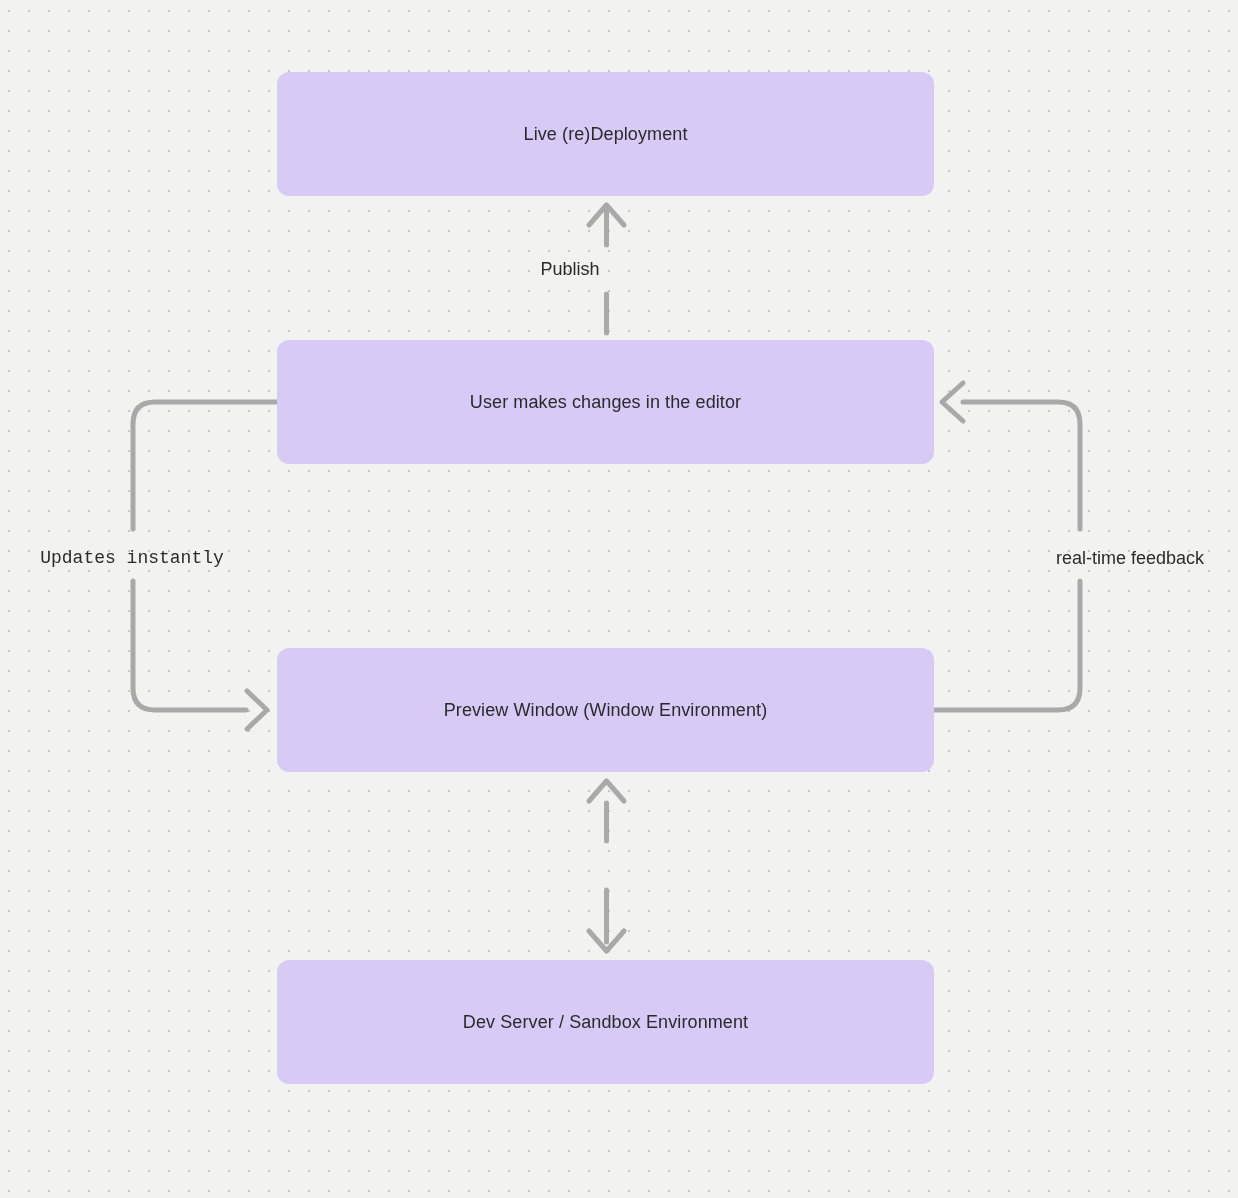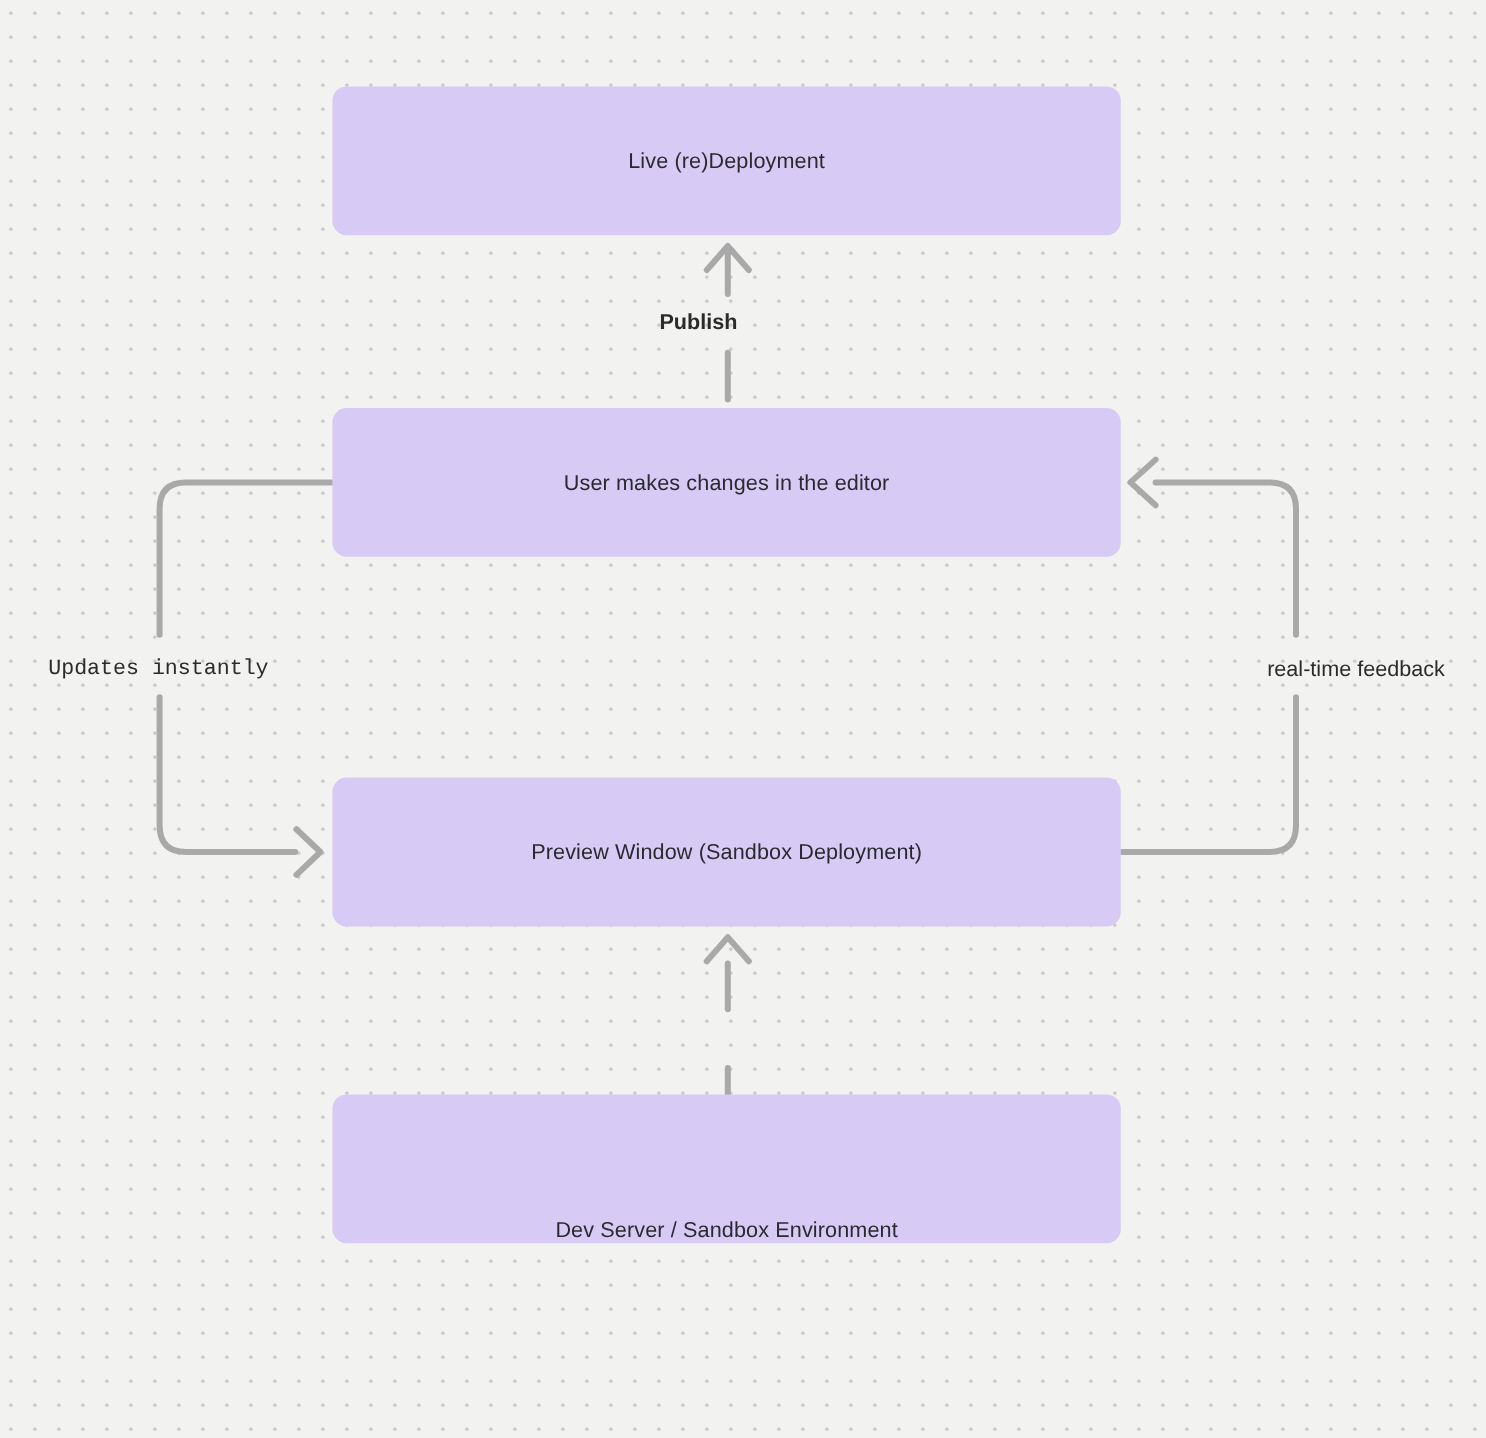--- a/index.html
+++ b/index.html
@@ -52,22 +52,22 @@
   .edge-label {
     position: absolute;
     transform: translate(-50%, -50%);
     font-size: 18px;
     color: #2B2B2B;
     white-space: nowrap;
   }
   .node-1 { top: 72px; }
   .node-2 { top: 340px; }
   .node-3 { top: 648px; }
-  .node-4 { top: 912px; align-items: flex-end; }
-  .label-publish  { left: 582px;  top: 269px; font-weight: bold; }
+  .node-4 { top: 960px; }
+  .label-publish  { left: 570px;  top: 269px; }
   .label-updates  { left: 132px;  top: 558px; font-family: Liberation Mono, monospace; }
   .label-realtime { left: 1130px; top: 558px; }
   .label-spunup   { left: 606px;  top: 866px; }
 </style>
 </head>
 <body>
 
 <div class="canvas">
 
   <svg class="arrow-layer" viewBox="0 0 1238 1198" xmlns="http://www.w3.org/2000/svg">
@@ -100,21 +100,21 @@
 
   <div class="node node-1">
     <span class="node-label">Live (re)Deployment</span>
   </div>
 
   <div class="node node-2">
     <span class="node-label">User makes changes in the editor</span>
   </div>
 
   <div class="node node-3">
-    <span class="node-label">Preview Window (Sandbox Deployment)</span>
+    <span class="node-label">Preview Window (Window Environment)</span>
   </div>
 
   <div class="node node-4">
     <span class="node-label">Dev Server / Sandbox Environment</span>
   </div>
 
   <div class="edge-label label-publish">Publish</div>
   <div class="edge-label label-updates">Updates instantly</div>
   <div class="edge-label label-realtime">real-time feedback</div>
 

